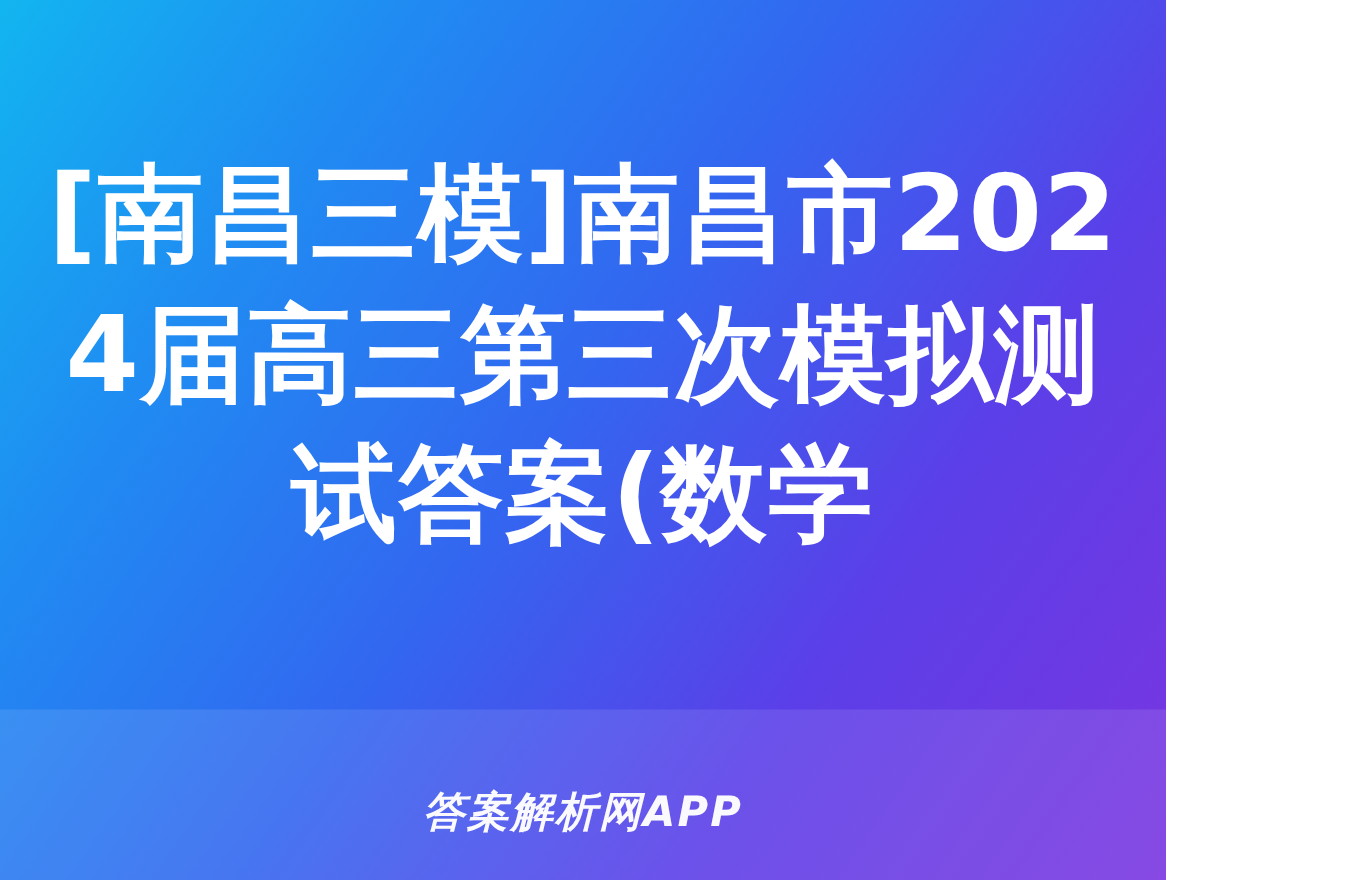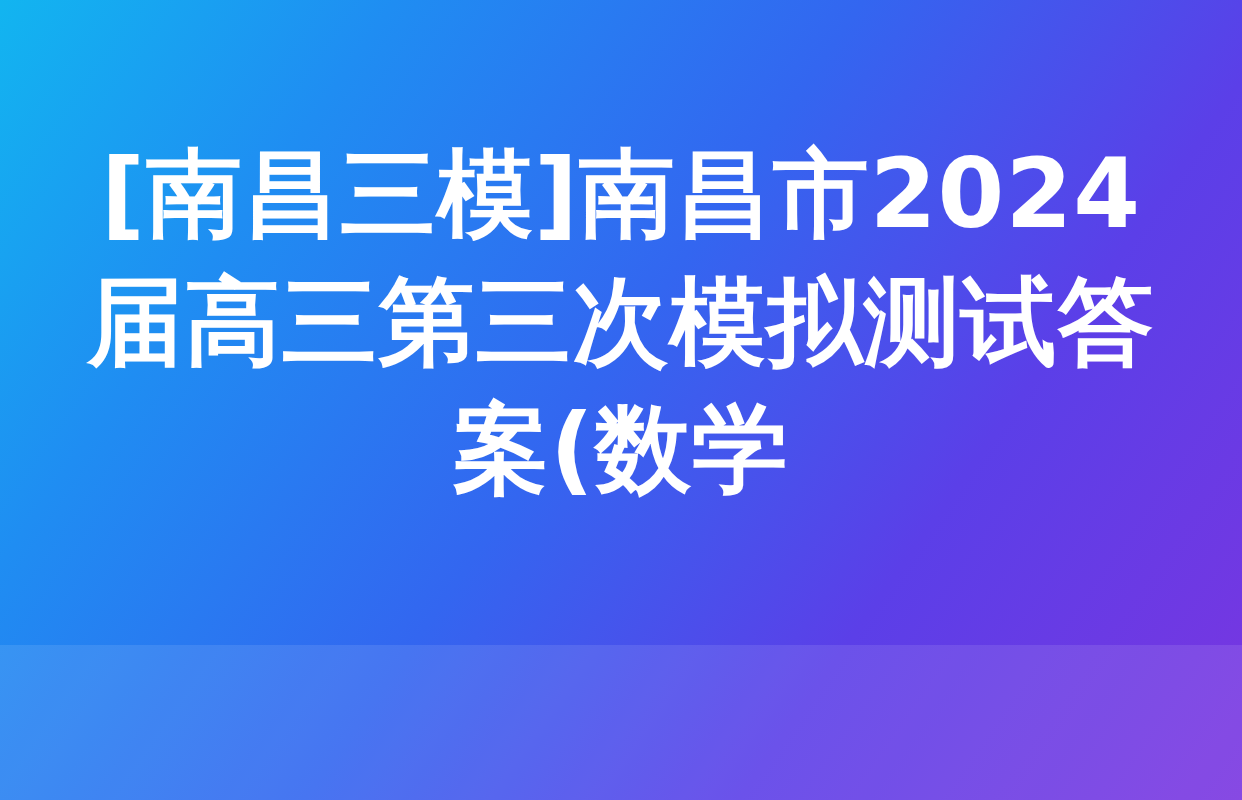--- a/index.html
+++ b/index.html
@@ -7,21 +7,21 @@
     padding: 0;
   }
   body {
     width: 1242px;
     height: 800px;
     overflow: hidden;
     font-family: "Liberation Sans", sans-serif;
   }
   .poster {
     position: relative;
-    width: 1242px;
+    width: 1060px;
     height: 800px;
     background: linear-gradient(125deg, #12b5f0 0%, #1f8df2 22%, #3366f0 48%, #5b3fe8 72%, #7a35e0 100%);
     overflow: hidden;
     text-decoration: underline;
   }
   .poster::after {
     content: "";
     position: absolute;
     left: 0;
     right: 0;
@@ -75,14 +75,17 @@
 </style>
 </head>
 <body>
 
 <div class="poster">
 
   <div class="title-wrap">
     <div class="title">[南昌三模]南昌市2024届高三第三次模拟测试答案(数学</div>
   </div>
 
+  <div class="watermark-wrap">
+    <div class="watermark">答案解析网APP</div>
+  </div>
 
 </div>
 
 </body></html>

